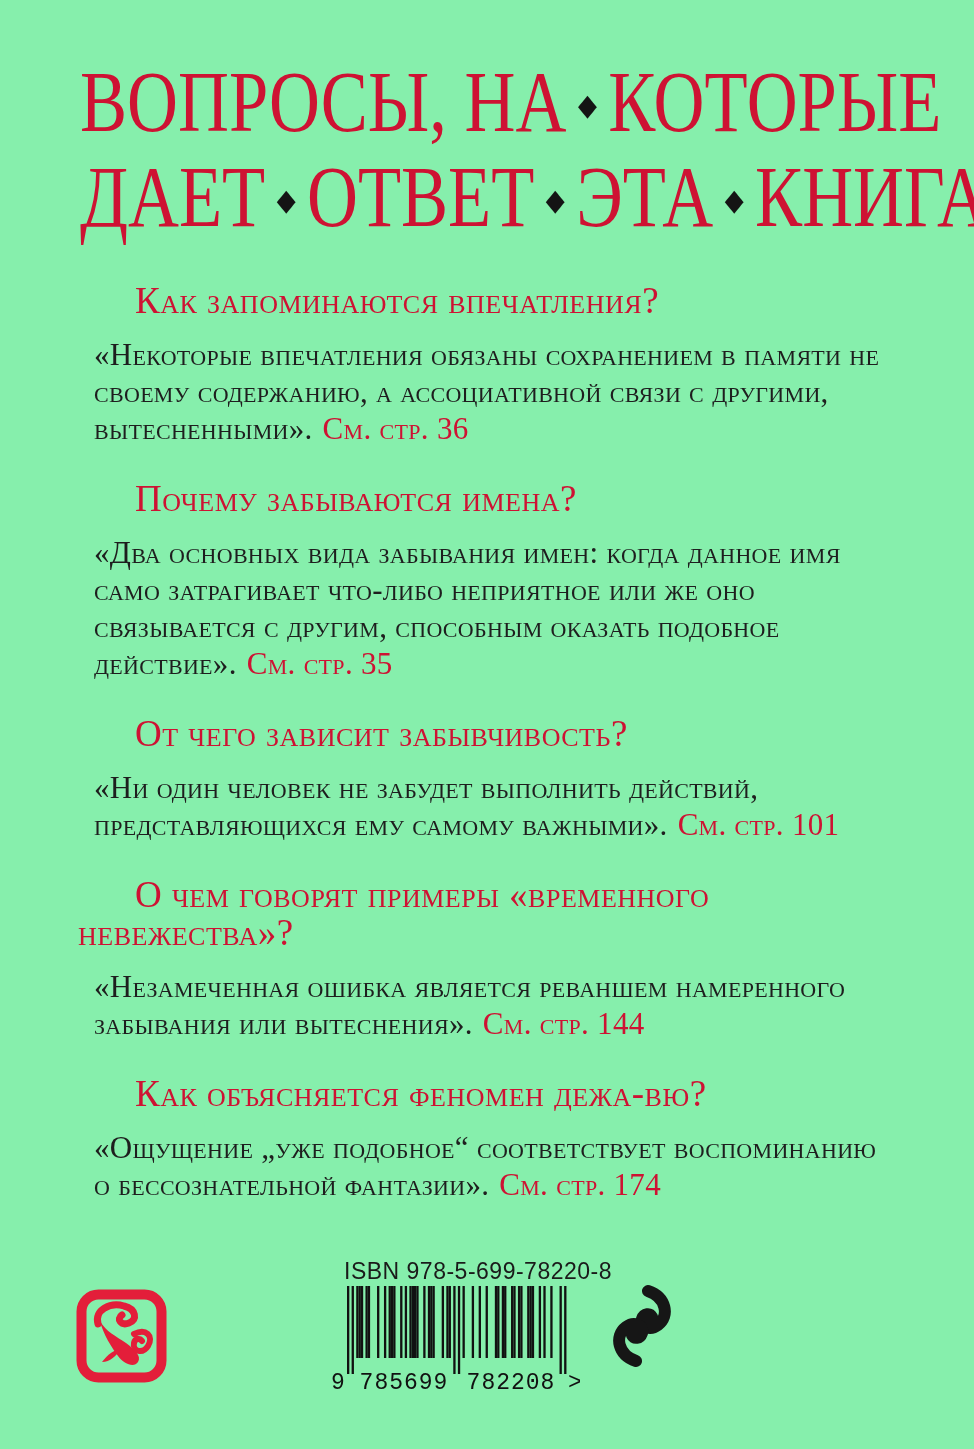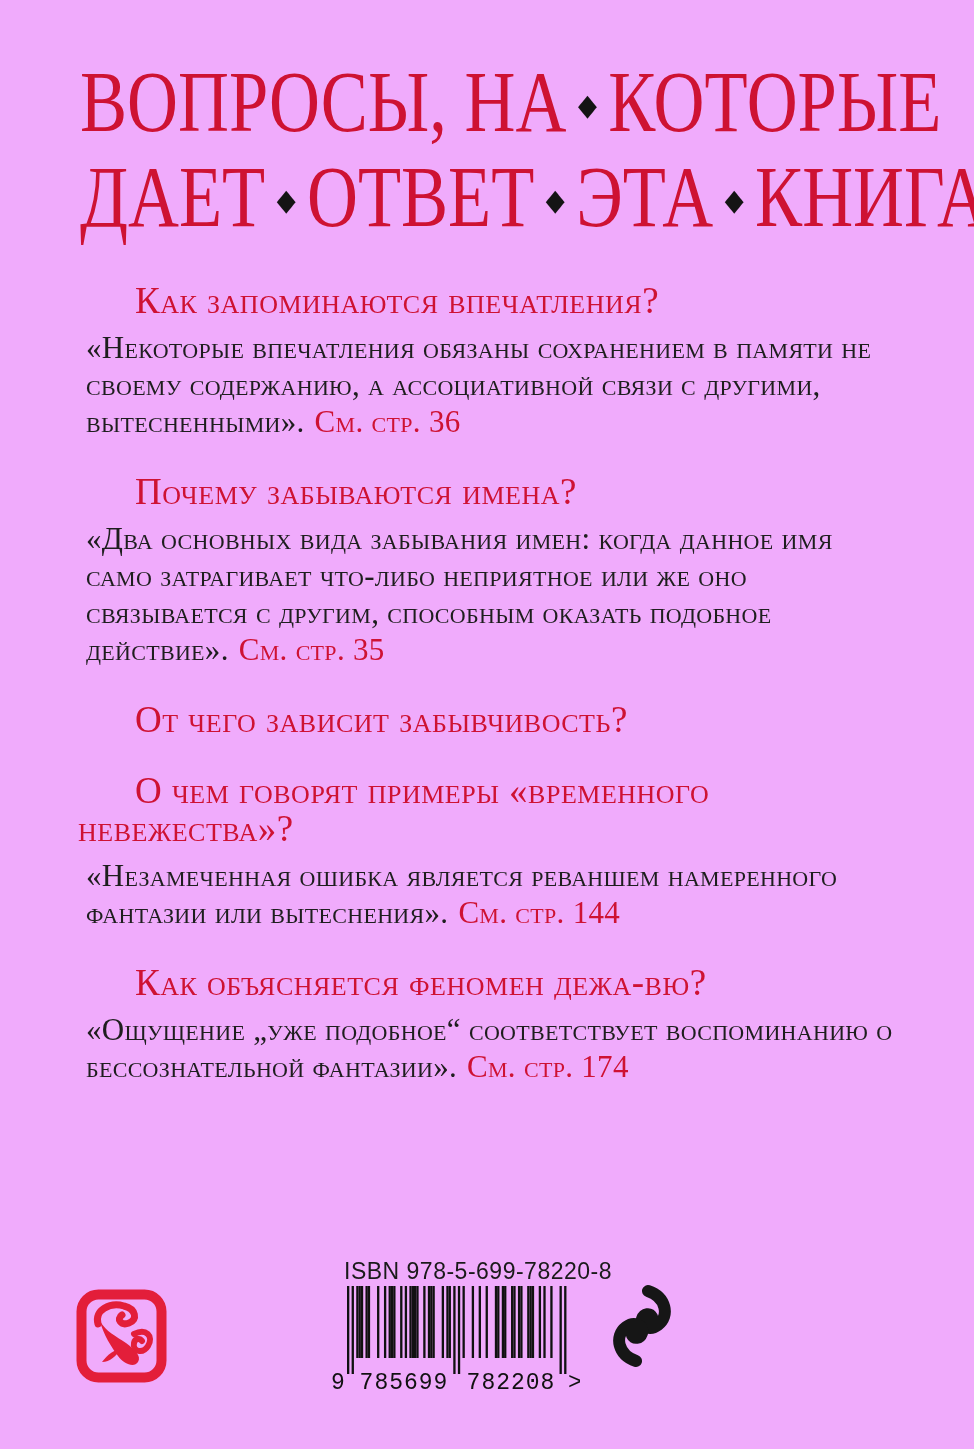--- a/index.html
+++ b/index.html
@@ -1,19 +1,19 @@
 <!DOCTYPE html>
 <html><head>
 <meta charset="utf-8">
 <style>
   html,body{margin:0;padding:0;background:#ffffff;}
   .page{
     position:relative;
     width:974px;height:1449px;
-    background:#f0abfc;
+    background:#86efac;
     overflow:hidden;
     font-family:"Liberation Serif", serif;
     color:#1e1e1e;
   }
   
   .title{
     margin:56px 0 0 80px;
     color:#ce1233;
   }
   .title-line{
@@ -41,21 +41,21 @@
     margin:0 0 9px 0;
     font-size:37px;
     line-height:38px;
     font-weight:normal;
     font-variant:small-caps;
     letter-spacing:0.5px;
     color:#ce1233;
     text-indent:57px;
   }
   .a{
-    margin:8px;
+    margin:16px;
     font-size:31px;
     line-height:37px;
     font-variant:small-caps;
     letter-spacing:0.3px;
     color:#1e1e1e;
   }
   .ref{
     color:#ce1233;
     margin-left:10px;
   }
@@ -95,24 +95,25 @@
       <section class="qa">
         <h2 class="q">Как запоминаются впечатления?</h2>
         <p class="a"><span>«Некоторые впечатления обязаны сохранением в памяти не своему содержанию, а ассоциативной связи с другими, вытесненными».</span><span class="ref">См. стр. 36</span></p>
       </section>
       <section class="qa">
         <h2 class="q">Почему забываются имена?</h2>
         <p class="a"><span>«Два основных вида забывания имен: когда данное имя само затрагивает что-либо неприятное или же оно связывается с другим, способным оказать подобное действие».</span><span class="ref">См. стр. 35</span></p>
       </section>
       <section class="qa">
         <h2 class="q">От чего зависит забывчивость?</h2>
+        <p class="a"><span>«Ни один человек не забудет выполнить действий, представляющихся ему самому важными».</span><span class="ref">См. стр. 101</span></p>
       </section>
       <section class="qa">
         <h2 class="q">О чем говорят примеры «временного невежества»?</h2>
-        <p class="a"><span>«Незамеченная ошибка является реваншем намеренного фантазии или вытеснения».</span><span class="ref">См. стр. 144</span></p>
+        <p class="a"><span>«Незамеченная ошибка является реваншем намеренного забывания или вытеснения».</span><span class="ref">См. стр. 144</span></p>
       </section>
       <section class="qa">
         <h2 class="q">Как объясняется феномен дежа-вю?</h2>
         <p class="a"><span>«Ощущение „уже подобное“ соответствует воспоминанию о бессознательной фантазии».</span><span class="ref">См. стр. 174</span></p>
       </section>
     </div>
 
   <div class="isbn">ISBN 978-5-699-78220-8</div>
 
   <svg class="barcode" width="252" height="106" viewBox="0 0 252 106" xmlns="http://www.w3.org/2000/svg">

